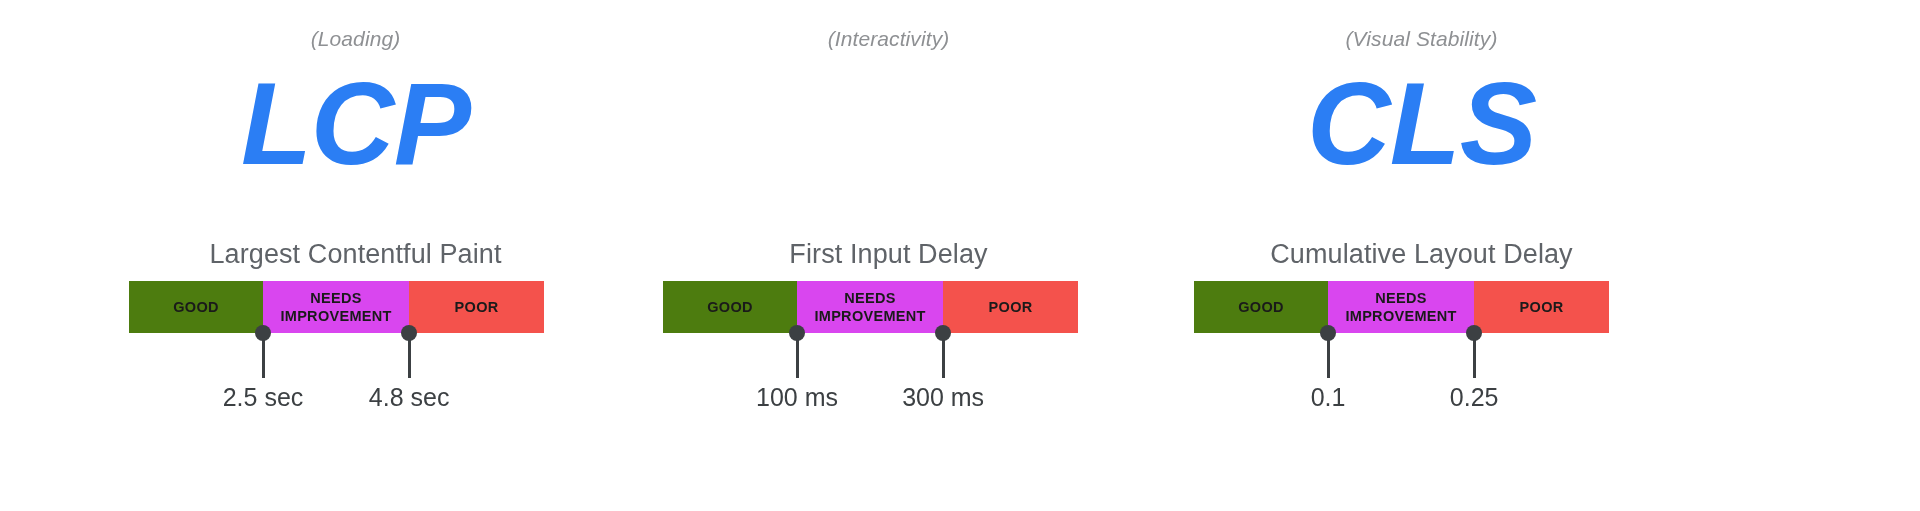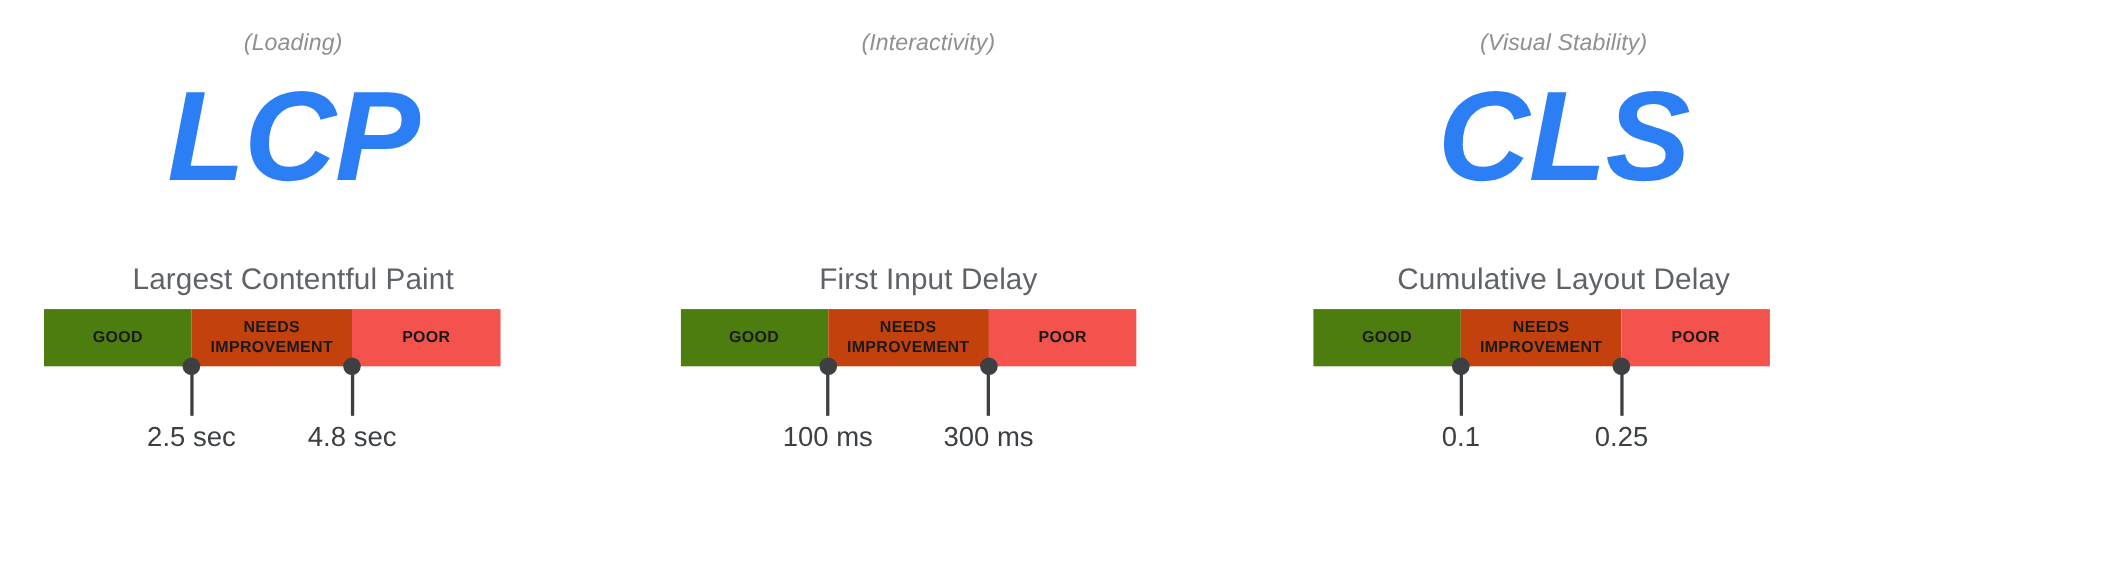--- a/index.html
+++ b/index.html
@@ -16,21 +16,21 @@
     -webkit-font-smoothing: antialiased;
   }
 
   .board {
     position: relative;
     width: 1688px;
     height: 511px;
     display: flex;
     flex-direction: row;
     align-items: flex-start;
-    justify-content: space-between;
+    justify-content: flex-end;
   }
 
   .metric-col {
     position: relative;
     width: 533px;
     height: 511px;
     box-sizing: border-box;
   }
   .metric-col.col-lcp { margin-left: 0px; }
   .metric-col.col-fid { margin-left: 0px; }
@@ -110,21 +110,21 @@
     text-align: center;
     font-size: 14.5px;
     line-height: 17px;
     font-weight: 700;
     color: #1a1a1a;
     letter-spacing: 0.3px;
     box-sizing: border-box;
     padding: 0 2px;
   }
   .seg-good  { background: #4d7c0f; width: 32.3%; }
-  .seg-ni    { background: #c2410c; width: 35.2%; }
+  .seg-ni    { background: #d946ef; width: 35.2%; }
   .seg-poor  { background: #f4524c; width: 32.5%; }
   .seg-ni .seg-text { line-height: 18px; }
 
   
   .markers {
     position: absolute;
     top: 0;
     left: 0;
     width: 100%;
     height: 100%;

